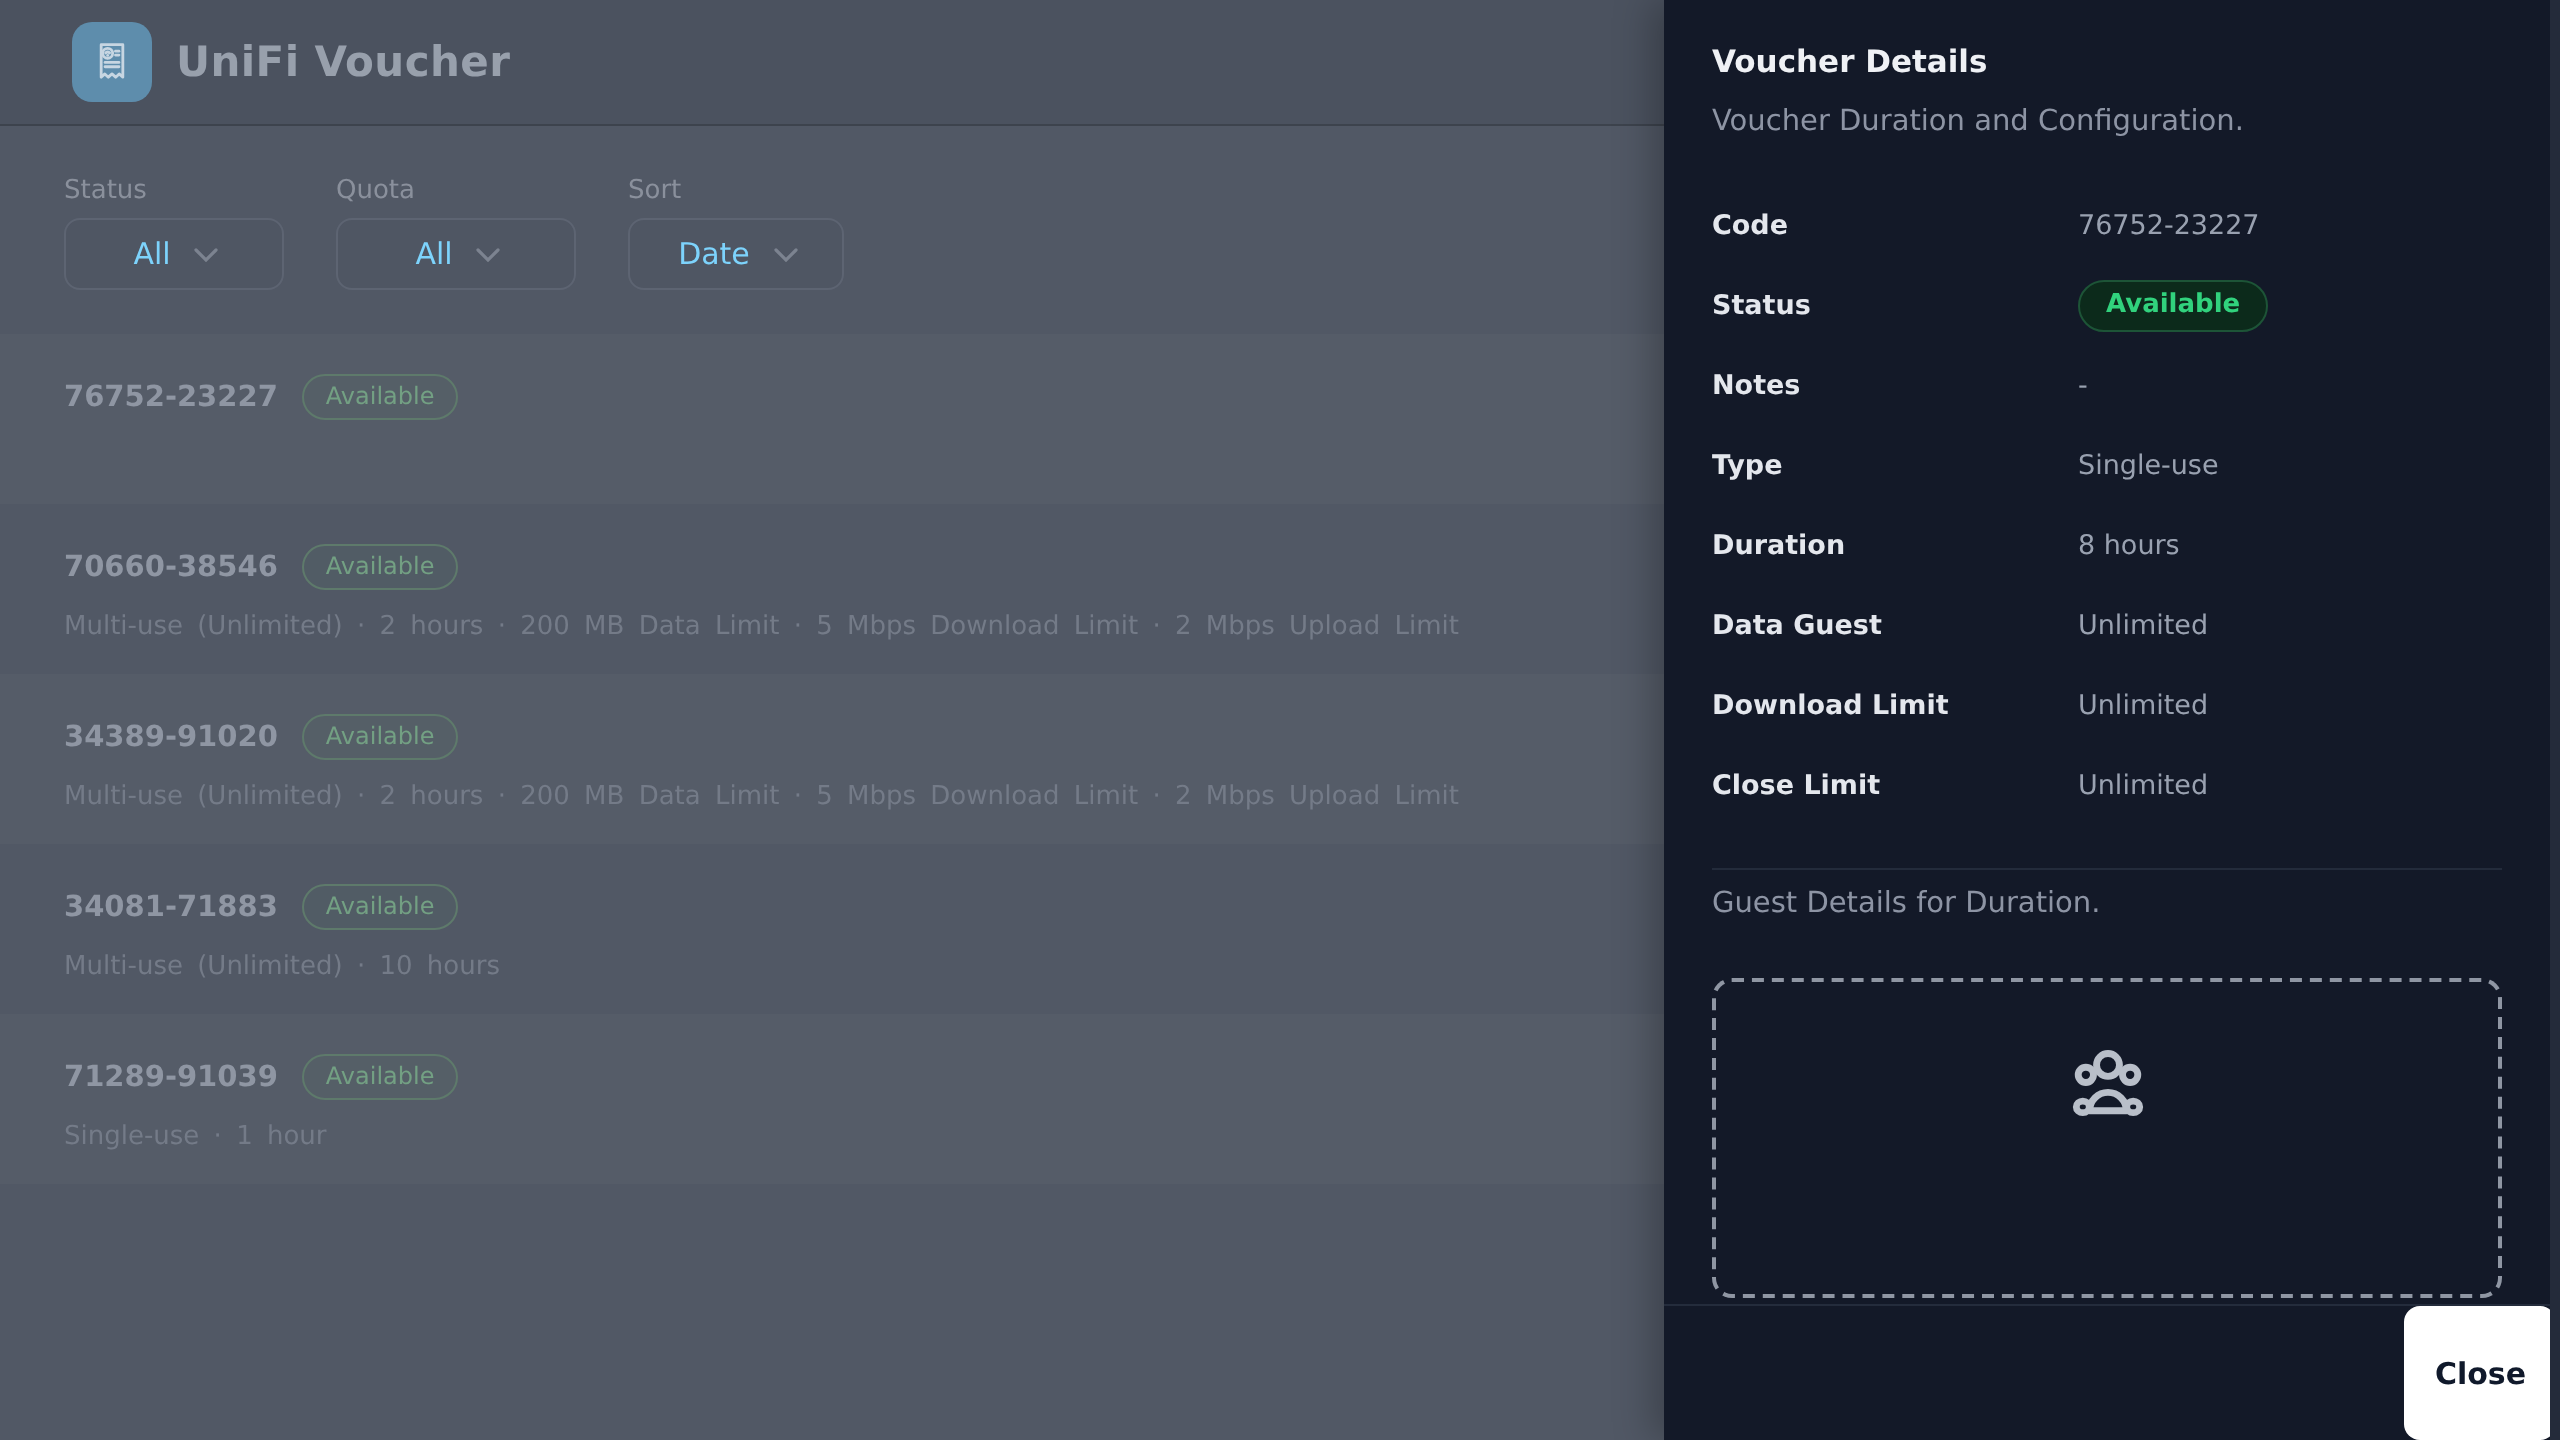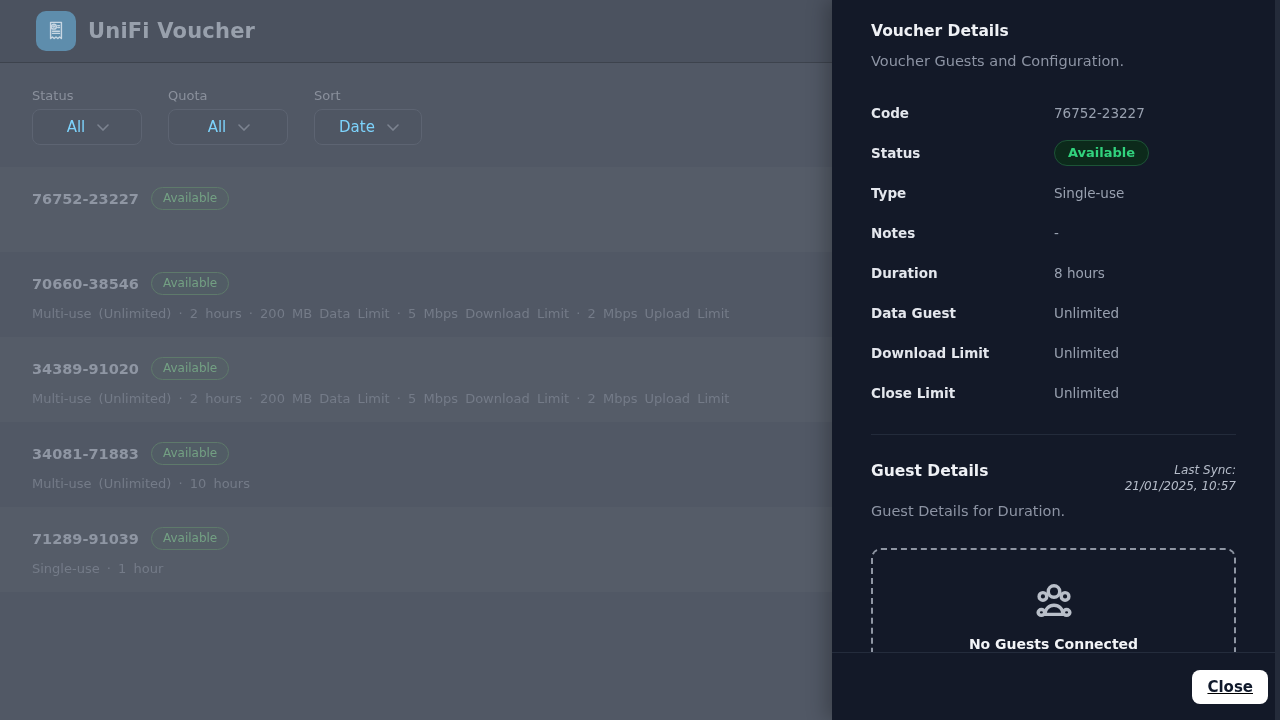--- a/index.html
+++ b/index.html
@@ -56,21 +56,21 @@
   
   .drawer {
     position:absolute; top:0; right:0; width:448px; height:720px;
     background:#131928; box-shadow:-6px 0 18px rgba(0,0,0,0.25);
   }
   .drawer-scrollbar {
     position:absolute; top:0; right:0; width:5px; height:720px; background:#242b3a;
   }
   .drawer-body {
     position:absolute; top:0; left:0; right:5px; bottom:68px;
-    overflow:hidden; padding:22px 39px 0;
+    overflow:hidden; padding:22px 24px 0;
   }
   .drawer-title { font-size:15.5px; font-weight:bold; color:#eff1f5; }
   .drawer-subtitle { margin-top:13px; font-size:14.5px; color:#8d94a4; }
 
   .fields { margin-top:24px; }
   .field-row { height:40px; display:flex; align-items:center;gap:45px; }
   .field-label { width:138px; flex:0 0 auto; font-size:13.5px; font-weight:bold; color:#e4e7ed; }
   .field-value { font-size:13.5px; color:#99a1b0; }
   .drawer-badge {
     font-size:13px; font-weight:bold; color:#31d27d; border:1px solid #1d5437;
@@ -86,21 +86,21 @@
 
   .empty-box {
     margin-top:29px; border:2px dashed #8f96a3; border-radius:10px;
     height:160px; text-align:center; padding-top:30px;
   }
   .empty-text { margin-top:10px; font-size:14px; font-weight:bold; color:#f2f4f7; }
 
   .drawer-footer {
     position:absolute; left:0; right:0; bottom:0; height:68px;
     border-top:1px solid #242c3c; background:#131928;
-    display:flex; align-items:center; justify-content:flex-end; padding-right:12px;text-decoration:underline;
+    display:flex; justify-content:flex-end; padding-right:2px;
   }
   .close-btn {
     background:#ffffff; color:#10192b; font-family:inherit; font-size:15px; font-weight:bold;
     border:none; border-radius:8px; padding:8px 15px; cursor:pointer;
   }
 </style>
 </head>
 <body>
 
 <div class="page">
@@ -188,78 +188,70 @@
     </div>
   </div>
 
   <div class="backdrop"></div>
 </div>
 
 <div class="drawer">
   <div class="drawer-body">
 
     <div class="drawer-title">Voucher Details</div>
-    <div class="drawer-subtitle">Voucher Guests and Configuration.</div>
+    <div class="drawer-subtitle">Voucher Duration and Configuration.</div>
 
     <div class="fields">
       <div class="field-row">
         <span class="field-label">Code</span>
         <span class="field-value">76752-23227</span>
       </div>
       <div class="field-row">
         <span class="field-label">Status</span>
         <span class="drawer-badge">Available</span>
       </div>
       <div class="field-row">
+        <span class="field-label">Notes</span>
+        <span class="field-value">-</span>
+      </div>
+      <div class="field-row">
         <span class="field-label">Type</span>
         <span class="field-value">Single-use</span>
       </div>
       <div class="field-row">
-        <span class="field-label">Notes</span>
-        <span class="field-value">-</span>
-      </div>
-      <div class="field-row">
         <span class="field-label">Duration</span>
         <span class="field-value">8 hours</span>
       </div>
       <div class="field-row">
         <span class="field-label">Data Guest</span>
         <span class="field-value">Unlimited</span>
       </div>
       <div class="field-row">
         <span class="field-label">Download Limit</span>
         <span class="field-value">Unlimited</span>
       </div>
       <div class="field-row">
         <span class="field-label">Close Limit</span>
         <span class="field-value">Unlimited</span>
       </div>
     </div>
 
     <div class="section-divider"></div>
 
-    <div class="guest-head">
-      <div class="guest-title">Guest Details</div>
-      <div class="last-sync">
-        <div>Last Sync:</div>
-        <div>21/01/2025, 10:57</div>
-      </div>
-    </div>
     <div class="guest-subtitle">Guest Details for Duration.</div>
 
     <div class="empty-box">
       <svg width="46" height="42" viewBox="0 0 24 22" fill="none" stroke="#b9bfc9" stroke-width="1.8" stroke-linecap="round" stroke-linejoin="round">
         <circle cx="12" cy="6" r="3"></circle>
         <circle cx="6.2" cy="8.6" r="2"></circle>
         <circle cx="17.8" cy="8.6" r="2"></circle>
         <ellipse cx="5.4" cy="17" rx="1.7" ry="1.5"></ellipse>
         <ellipse cx="18.6" cy="17" rx="1.7" ry="1.5"></ellipse>
         <path d="M7.2 18 a4.8 4.8 0 0 1 9.6 0 Z"></path>
       </svg>
-      <div class="empty-text">No Guests Connected</div>
     </div>
 
   </div>
 
   <div class="drawer-footer">
     <button class="close-btn">Close</button>
   </div>
 
   <div class="drawer-scrollbar"></div>
 </div>

